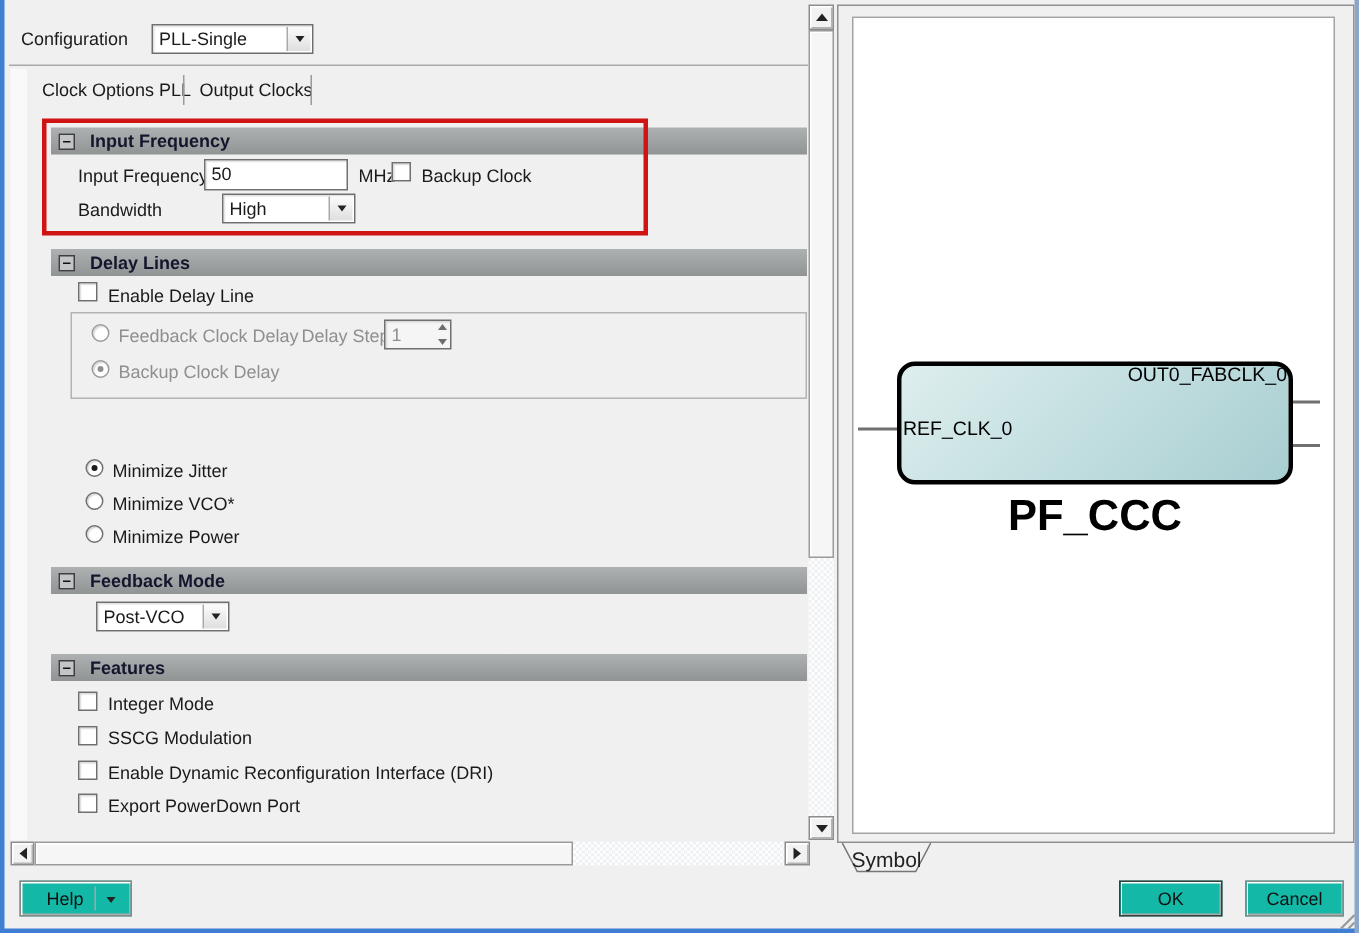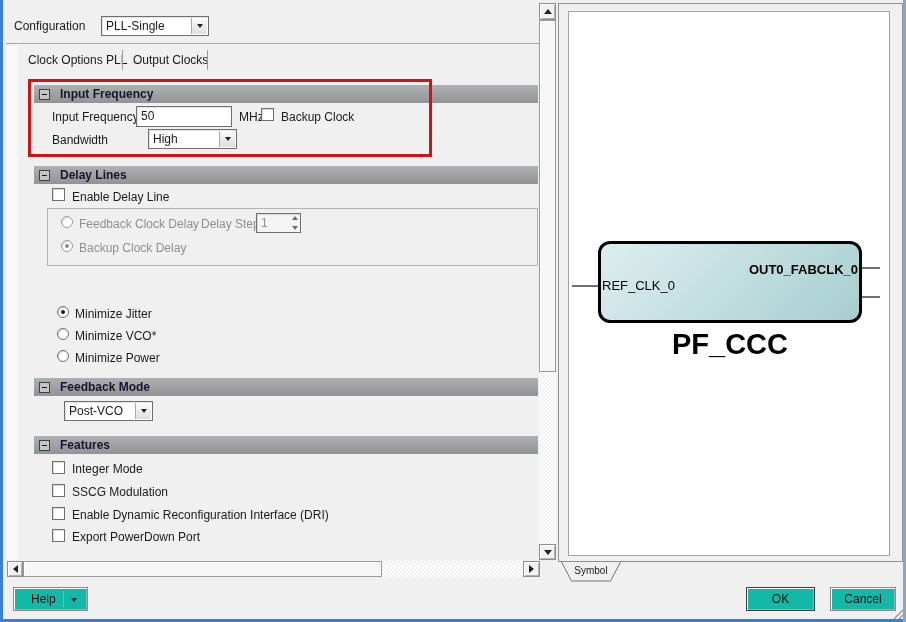--- a/index.html
+++ b/index.html
@@ -204,28 +204,28 @@
     </div>
 
   <div class="abs" style="left:558px;top:3px;width:345px;height:559px;border:1px solid #909090;background:#f0f0f0;"></div>
   <div class="abs" style="left:568px;top:11px;width:322px;height:545px;background:#ffffff;border:1px solid #a3a3a3;"></div>
 
   <div class="abs block" style="left:598px;top:241px;width:264px;height:82px;"></div>
   <div class="abs stub" style="left:572px;top:285px;width:26px;"></div>
   <div class="abs stub" style="left:862px;top:267px;width:18px;"></div>
   <div class="abs stub" style="left:862px;top:296px;width:18px;"></div>
   <span class="abs port" style="left:602px;top:278px;">REF_CLK_0</span>
-  <span class="abs port" style="left:640px;top:262px;width:218px;text-align:right;font-weight:bold;">OUT0_FABCLK_0</span>
+  <span class="abs port" style="left:640px;top:242px;width:218px;text-align:right;">OUT0_FABCLK_0</span>
   <div class="abs bigname" style="left:598px;top:328px;width:264px;">PF_CCC</div>
 
   <div class="abs" style="left:561px;top:562px;width:60px;height:20px;">
     <svg width="60" height="20" viewBox="0 0 60 20" style="position:absolute;left:0;top:0;">
       <path d="M0.5,0 L10.5,19 L49.5,19 L59.5,0" fill="#f0f0f0" stroke="#757575" stroke-width="1"></path>
     </svg>
-    <span style="position:absolute;left:0;top:3px;width:60px;text-align:center;font-size:10px;color:#222;">Symbol</span>
+    <span style="position:absolute;left:0;top:3px;width:60px;text-align:center;font-size:14px;color:#222;">Symbol</span>
   </div>
 
   <div class="abs btn3d" style="left:13px;top:587px;width:75px;height:24px;justify-content:flex-start;">
     <span style="margin-left:17px;">Help</span>
     <span style="position:absolute;left:49px;top:3px;bottom:3px;width:1px;background:#a5a5a5;"></span>
     <span class="abs" style="left:57px;top:10px;">
         <i class="tri-down sm" style="display:block;"></i>
       </span>
   </div>
   <div class="abs btn3d default" style="left:746px;top:587px;width:69px;height:24px;">

